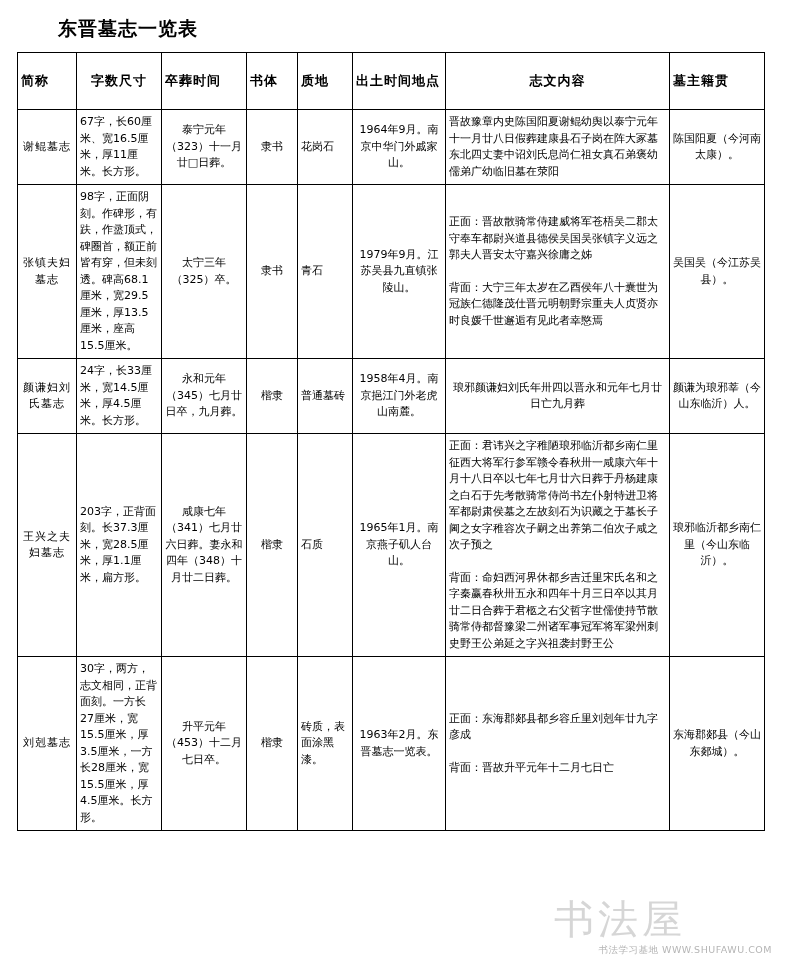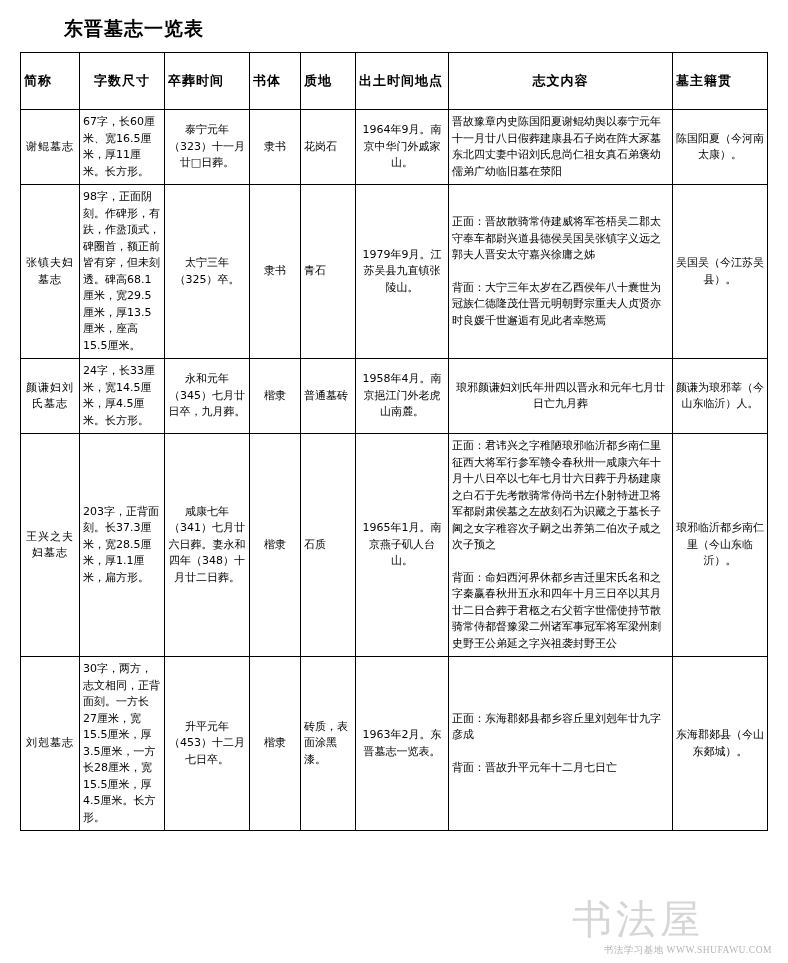--- a/index.html
+++ b/index.html
@@ -7,21 +7,21 @@
     width:788px;
     background:#ffffff;
     font-family:"DejaVu Sans","Liberation Sans",sans-serif;
     color:#000;
   }
   .page{
     width:788px;
     min-height:963px;
     position:relative;
     box-sizing:border-box;
-    padding:10px 18px 0 18px;
+    padding:10px 18px 0 12px;
   }
   .doc-title{
     font-size:19px;
     font-weight:bold;
     letter-spacing:1px;
     margin:6px 0 10px 46px;
     font-family:"DejaVu Serif","Liberation Serif",serif;
   }
   table.tomb{
     border-collapse:collapse;
@@ -57,38 +57,37 @@
   .watermark{
     position:absolute;
     right:14px;
     bottom:4px;
     width:240px;
     height:56px;
     pointer-events:none;
   }
   .wm-big{
     position:absolute;
-    right:70px;
+    right:88px;
     bottom:12px;
     font-size:40px;
     font-family:"DejaVu Serif","Liberation Serif",serif;
     color:#c9c9c9;
     letter-spacing:4px;
     opacity:.75;
     white-space:nowrap;
   }
   .wm-small{
     position:absolute;
     right:2px;
     bottom:2px;
     font-size:9.5px;
     color:#b5b5b5;
     letter-spacing:.5px;
     white-space:nowrap;
-    font-family:Liberation Serif, serif;
   }
 </style>
 </head>
 <body>
 
 <div class="page">
 
   <div class="doc-title">东晋墓志一览表</div>
 
   <table class="tomb">

